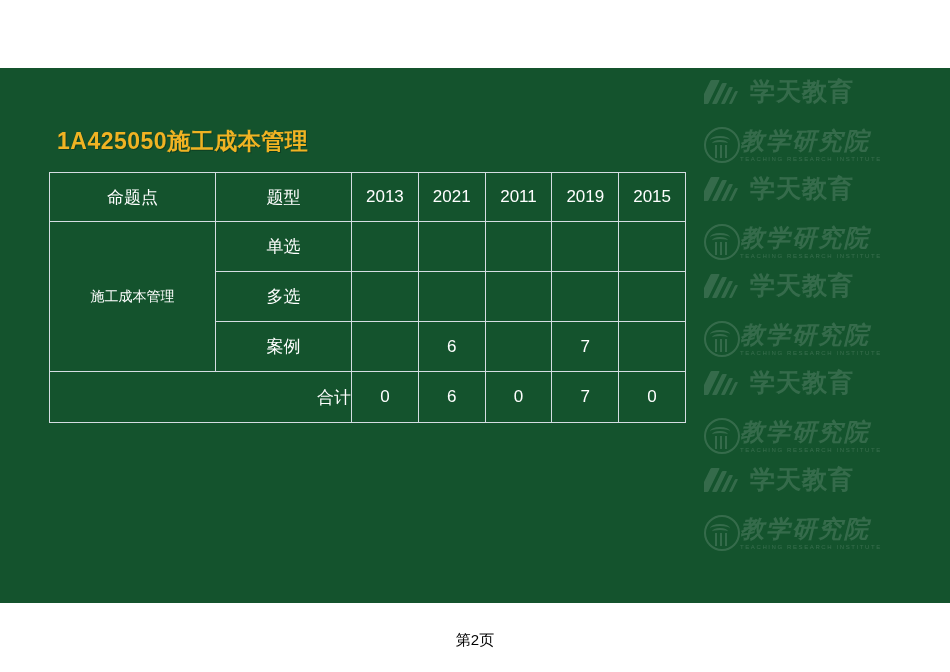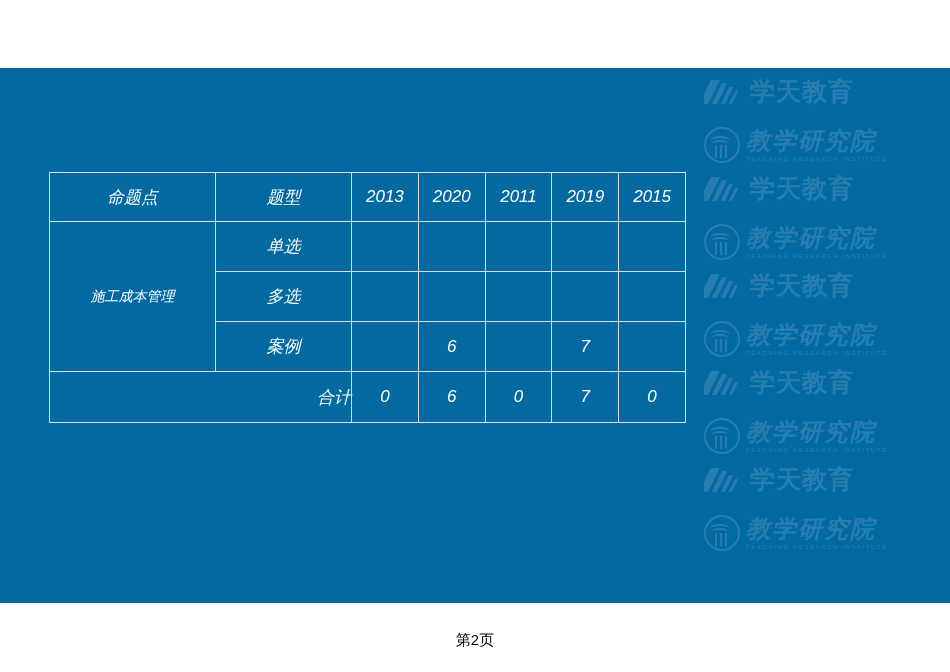--- a/index.html
+++ b/index.html
@@ -15,42 +15,42 @@
     font-family: "Liberation Sans", "DejaVu Sans", sans-serif;
   }
 
   
   #slide {
     position: absolute;
     left: 0;
     top: 68px;
     width: 950px;
     height: 535px;
-    background: #0369a1;
+    background: #14532d;
     overflow: hidden;
   }
 
   
   #watermarks {
     position: absolute;
     left: 690px;
     top: 0;
     width: 260px;
     height: 535px;
     pointer-events: none;
   }
   .wm {
     position: absolute;
     left: 14px;
     display: flex;
     align-items: center;
     opacity: 0.14;
   }
   .wm-a { gap: 8px; }
-  .wm-b { gap: 6px; }
+  .wm-b { }
   .wm-logo-a {
     width: 38px;
     height: 27px;
     position: relative;
     overflow: hidden;
   }
   .wm-logo-a i {
     position: absolute;
     display: block;
     background: #ffffff;
@@ -146,21 +146,20 @@
   }
   #matrix td {
     border: 1px solid #d5dde2;
     color: #ffffff;
     text-align: center;
     vertical-align: middle;
     font-size: 17px;
     font-weight: normal;
     padding: 0;
     height: 49px;
-    font-style: italic;
   }
   #matrix td.topic     { width: 165px; font-size: 17px; }
   #matrix td.qtype     { width: 135px; }
   #matrix td.yr        { width: 65.8px; }
   #matrix tr.head td   { height: 48px; }
   #matrix tr.total td  { height: 50px; }
   #matrix td.span-topic { font-size: 14px; }
   #matrix td.total-label { font-size: 17px; text-align: right; }
 
   
@@ -286,28 +285,29 @@
           <i class="shaft"></i>
         </span>
       <span class="wm-text-b">
         <span class="cn">教学研究院</span>
         <span class="en">TEACHING RESEARCH INSTITUTE</span>
       </span>
     </div>
 
   </div>
 
+  <div id="slide-title">1A425050施工成本管理</div>
 
   <table id="matrix">
     <tbody>
       <tr class="head">
         <td class="topic">命题点</td>
         <td class="qtype">题型</td>
         <td class="yr">2013</td>
-        <td class="yr">2020</td>
+        <td class="yr">2021</td>
         <td class="yr">2011</td>
         <td class="yr">2019</td>
         <td class="yr">2015</td>
       </tr>
 
       <tr>
         <td class="topic span-topic" rowspan="3">施工成本管理</td>
         <td class="qtype">单选</td>
         <td class="yr"></td>
         <td class="yr"></td>

